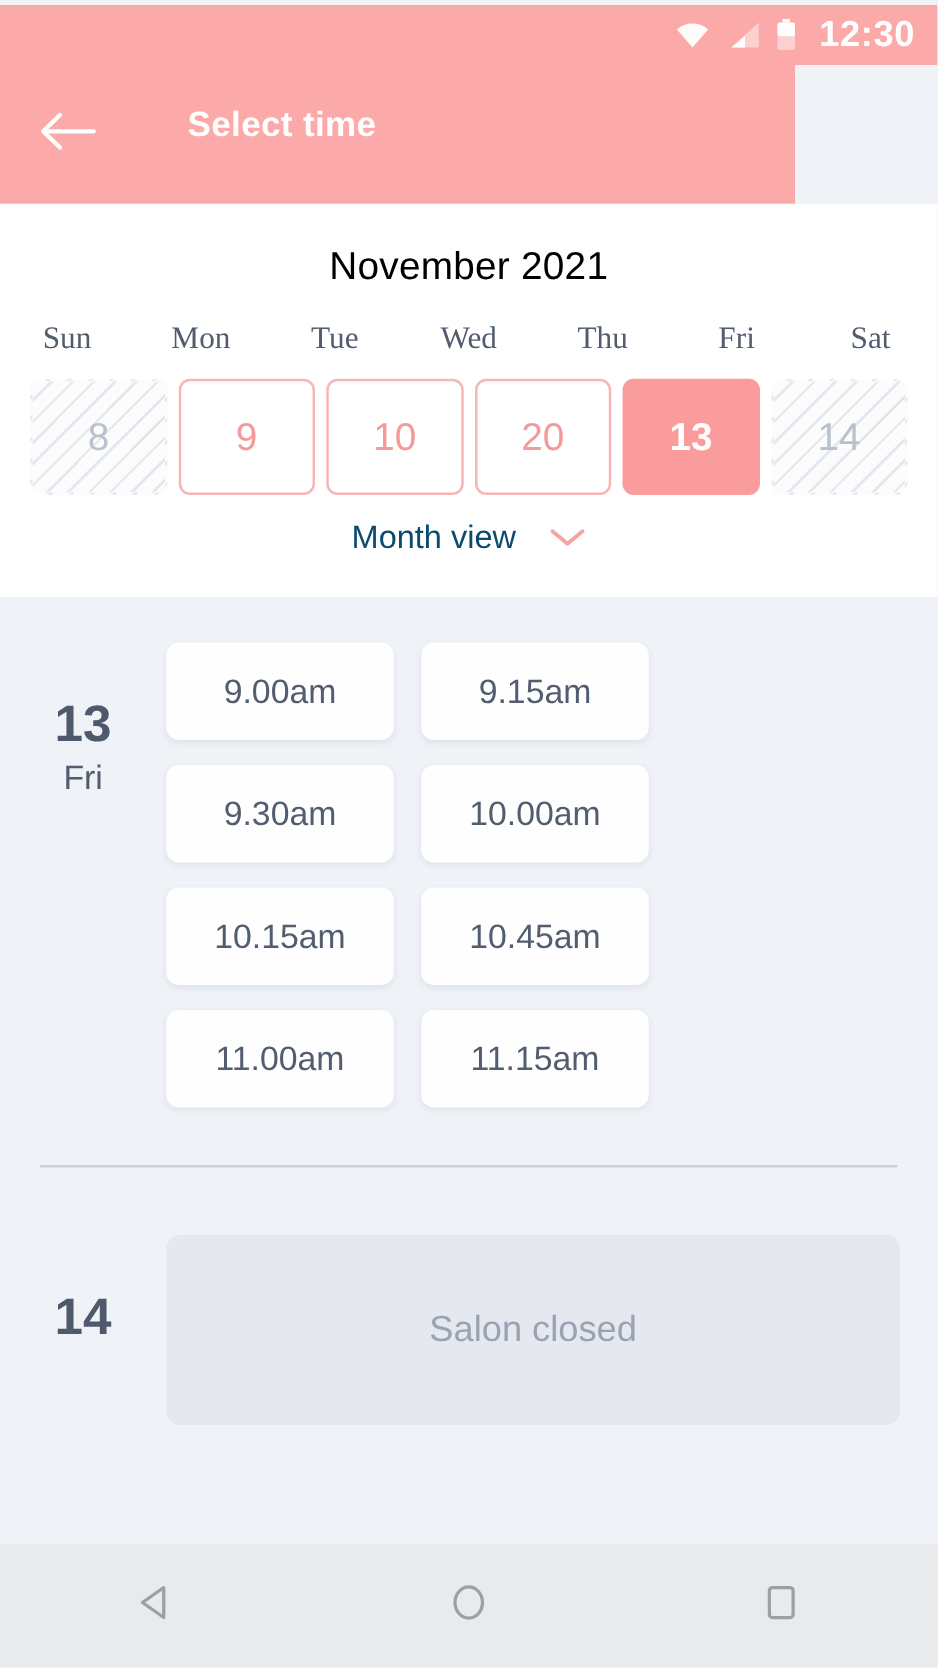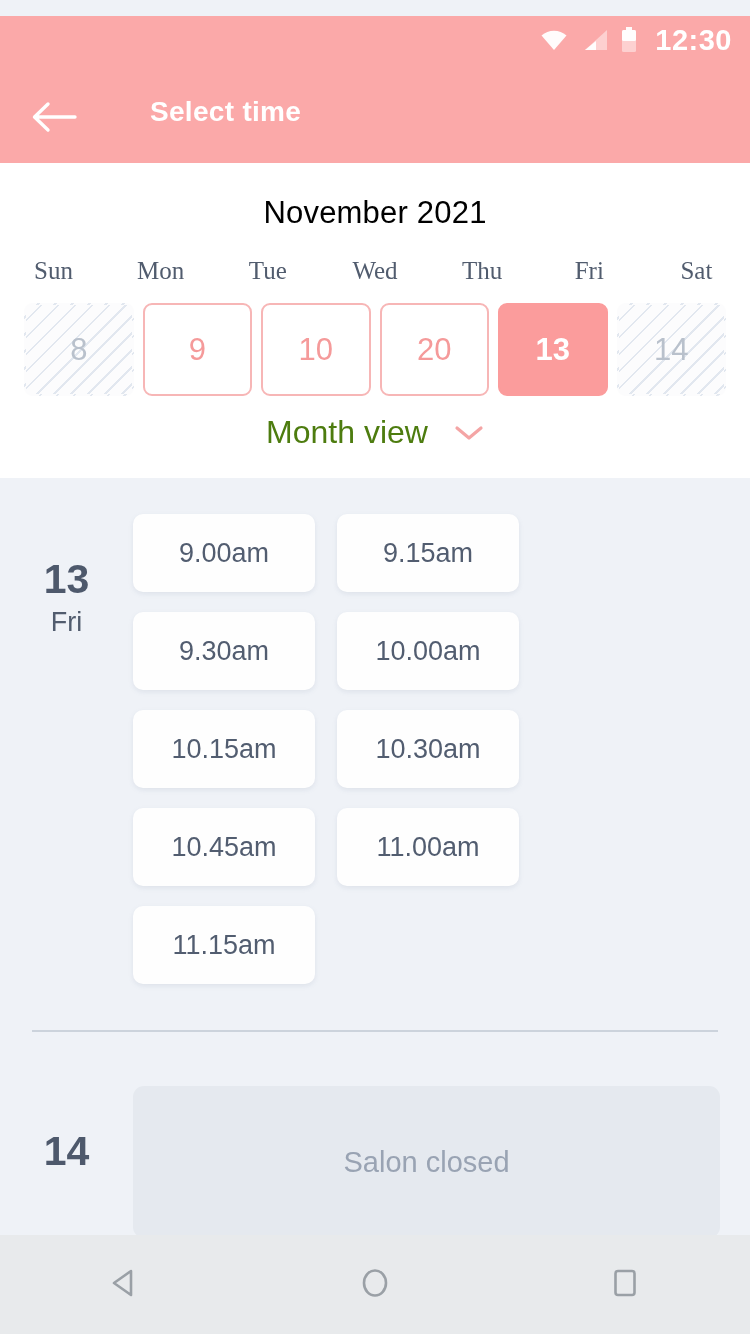--- a/index.html
+++ b/index.html
@@ -19,21 +19,21 @@
     padding-right:18px; gap:12px;
   }
   .si { display:flex; align-items:center; justify-content:center; }
   .status-time {
     color:#ffffff; font-size:29px; font-weight:bold; letter-spacing:0.5px;
     margin-left:6px; line-height:1;
   }
 
   
   .appbar {
-    position:absolute; top:16px; left:0; width:750px; height:163px;
+    position:absolute; top:4px; left:0; width:636px; height:163px;
     background:#fba9a9;
     padding-left:32px;
   }
   .back-btn {
     position:absolute; left:31px; top:81px; width:46px; height:44px;
     display:flex; align-items:center; justify-content:center;
   }
   .appbar-title {
     position:absolute; left:150px; top:80px;
     color:#ffffff; font-size:28px; font-weight:bold; letter-spacing:0.3px;text-align:right;
@@ -73,21 +73,21 @@
     background:
       repeating-linear-gradient(135deg,
         rgba(255,255,255,.85) 0px, rgba(255,255,255,.85) 10px,
         rgba(225,231,239,.9) 10px, rgba(225,231,239,.9) 12px),
       #e9eef4;
     border:2px solid transparent;
   }
   .monthview {
     margin-top:18px; display:flex; align-items:center; justify-content:center; gap:26px;
   }
-  .monthview-label { color:#4d7c0f; font-size:32px; }
+  .monthview-label { color:#0c4a6e; font-size:26px; }
   .chev { display:flex; align-items:center; }
 
   
   .slots-area {
     position:absolute; top:478px; left:0; width:750px; height:757px;
     background:#eff2f7; overflow:hidden;
   }
   .day-group { display:flex; padding:36px 0 0 0; }
   .day-group.second { padding-top:54px; }
   .day-col {
@@ -201,21 +201,20 @@
       <div class="day-col">
         <div class="day-num">13</div>
         <div class="day-name">Fri</div>
       </div>
       <div class="slot-grid">
         <div class="slot">9.00am</div>
         <div class="slot">9.15am</div>
         <div class="slot">9.30am</div>
         <div class="slot">10.00am</div>
         <div class="slot">10.15am</div>
-        <div class="slot">10.30am</div>
         <div class="slot">10.45am</div>
         <div class="slot">11.00am</div>
         <div class="slot">11.15am</div>
       </div>
     </div>
 
     <div class="divider"></div>
 
     <div class="day-group second">
       <div class="day-col">

